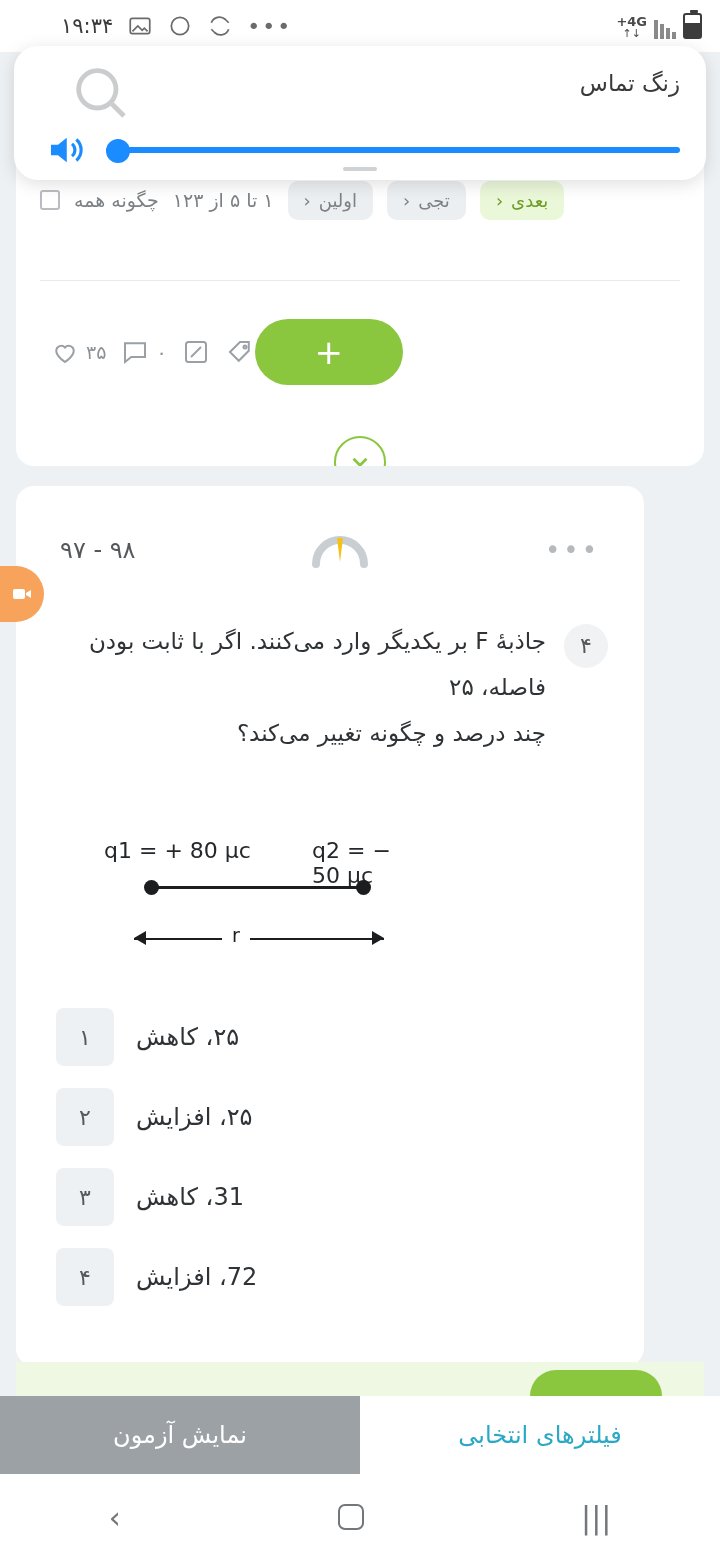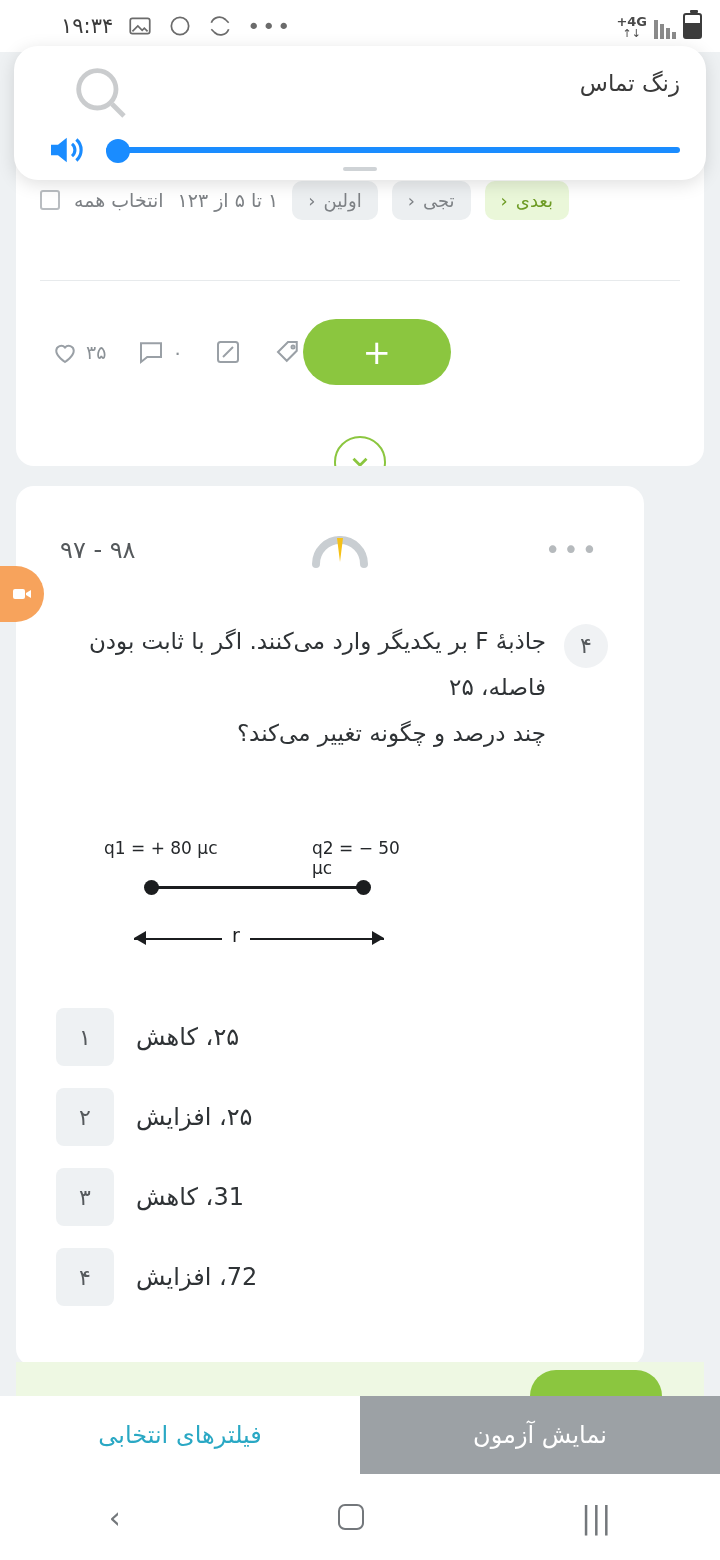--- a/index.html
+++ b/index.html
@@ -100,21 +100,21 @@
   .meta-row {
     position: absolute; top: 228px; left: 0; width: 100%; height: 96px;
     display: flex; flex-direction: row-reverse; align-items: center;
     padding: 0 34px;
   }
   .plus-btn {
     width: 148px; height: 66px; border-radius: 33px; background: #8bc63f;
     color: #ffffff; font-size: 34px; display: flex; align-items: center; justify-content: center;
     order: 3; margin-right: auto;
   }
-  .icon-grp { display: flex; flex-direction: row-reverse; align-items: center; gap: 30px; order: 1; }
+  .icon-grp { display: flex; flex-direction: row-reverse; align-items: center; gap: 14px; order: 1; }
   .icon-item { display: flex; flex-direction: row-reverse; align-items: center; gap: 6px; color: #9aa0a6; }
   .icon-item .cnt { font-size: 19px; color: #8b9196; }
   .expander {
     position: absolute; bottom: -22px; left: 50%; transform: translateX(-50%);
     width: 52px; height: 52px; border-radius: 50%;
     background: #ffffff; border: 2px solid #8bc63f;
     display: flex; align-items: center; justify-content: center; z-index: 5;
   }
 
   
@@ -145,21 +145,21 @@
   }
   .qnum {
     position: absolute; right: -4px; top: 6px;
     width: 44px; height: 44px; border-radius: 50%; background: #f0f2f4;
     color: #55595c; font-size: 22px; display: flex; align-items: center; justify-content: center;
   }
   .q-body p { padding-right: 58px; }
 
   
   .figure { position: absolute; top: 352px; left: 88px; width: 300px; height: 120px; direction: ltr; }
-  .fig-lbl { position: absolute; font-size: 17px; color: #25282b; font-family: "DejaVu Sans", sans-serif; }
+  .fig-lbl { position: absolute; font-size: 22px; color: #25282b; font-family: "DejaVu Sans", sans-serif; }
   .fig-line { position: absolute; left: 44px; top: 48px; width: 216px; height: 3px; background: #1b1d1f; }
   .dot { position: absolute; top: 42px; width: 15px; height: 15px; border-radius: 50%; background: #1b1d1f; }
   .arrowline { position: absolute; left: 30px; top: 100px; width: 250px; height: 2px; background: #1b1d1f; }
   .arrowhead { position: absolute; top: 93px; width: 0; height: 0; border-top: 7px solid transparent; border-bottom: 7px solid transparent; }
   .rlabel { position: absolute; left: 118px; top: 86px; background: #ffffff; padding: 0 10px; font-size: 19px; color: #1b1d1f; }
 
   
   .options { position: absolute; top: 520px; right: 40px; left: 40px; }
   .opt {
     display: flex; flex-direction: row-reverse; align-items: center;
@@ -234,21 +234,21 @@
         <rect x="3" y="5" width="18" height="14" rx="2"></rect>
           <path d="M5 17l5-5 4 4 2-2 3 3"></path>
       </svg>
       <span class="clock">۱۹:۳۴</span>
     </div>
   </div>
 
   <div class="topcard">
     <div class="filters-row">
       <div class="chk"></div>
-      <span class="lbl">انتخاب همه</span>
+      <span class="lbl">چگونه همه</span>
       <span class="lbl">۱ تا ۵ از ۱۲۳</span>
       <div class="chip">
         <span>اولین</span>
         <span>‹</span>
       </div>
       <div class="chip">
         <span>تجی</span>
         <span>‹</span>
       </div>
       <div class="chip green">
@@ -370,25 +370,25 @@
         <span class="opt-txt">72، افزایش</span>
       </div>
     </div>
   </div>
 
   <div class="green-strip">
     <div class="gbtn"></div>
   </div>
 
   <div class="bottombar">
+    <div class="tab inactive">
+      <span>نمایش آزمون</span>
+    </div>
     <div class="tab active">
       <span>فیلترهای انتخابی</span>
-    </div>
-    <div class="tab inactive">
-      <span>نمایش آزمون</span>
     </div>
   </div>
 
   <div class="navbar">
     <span class="nav-ico">|||</span>
     <span class="nav-sq"></span>
     <span class="nav-ico">›</span>
   </div>
 
 </div>

